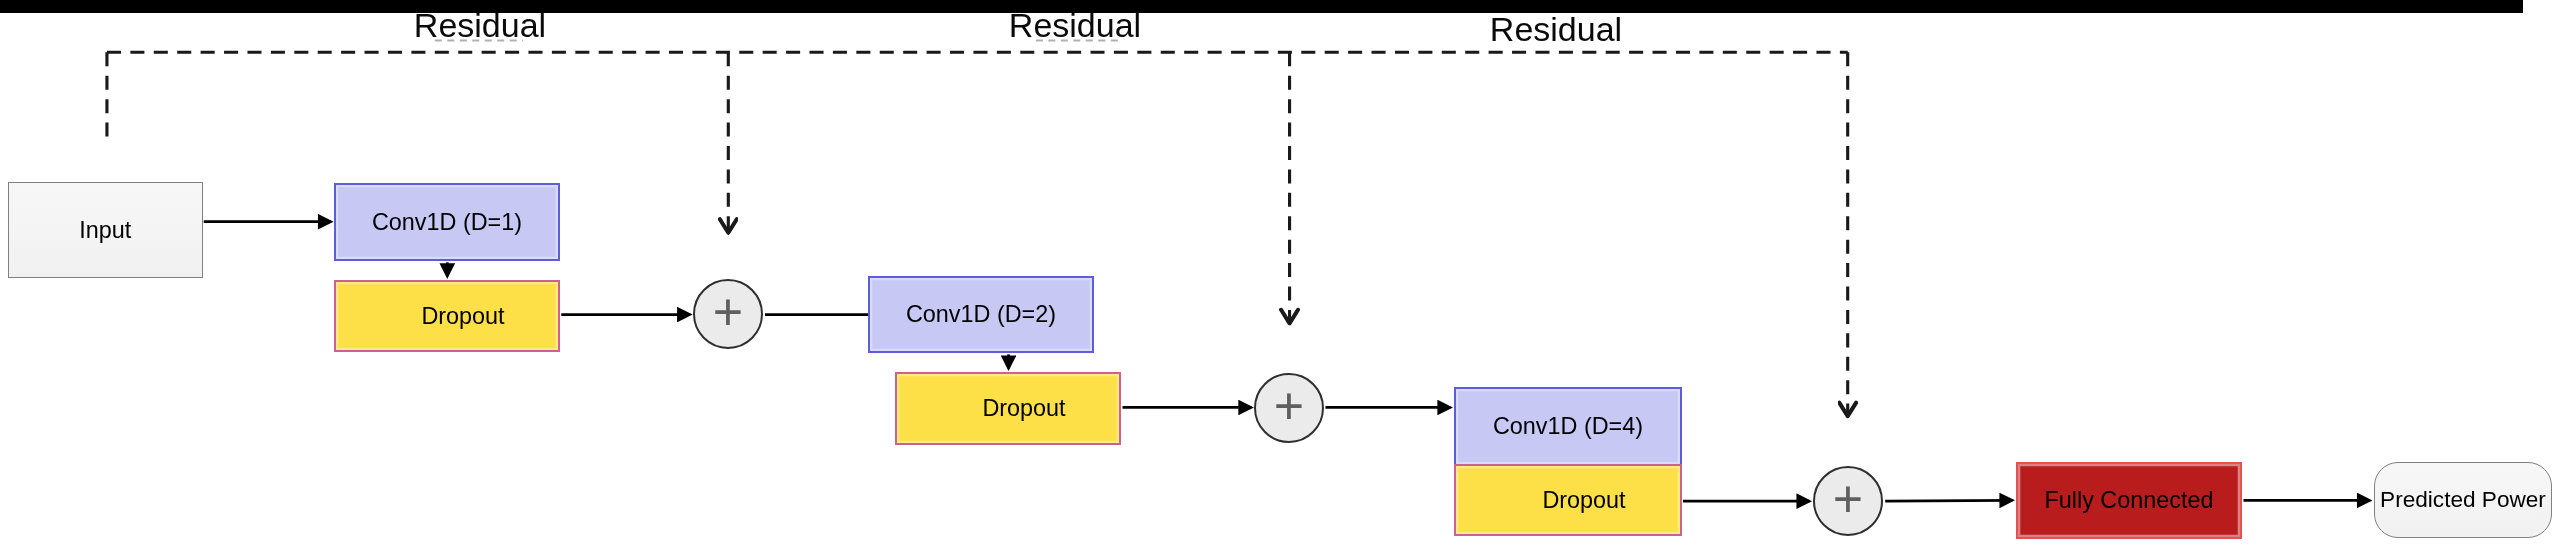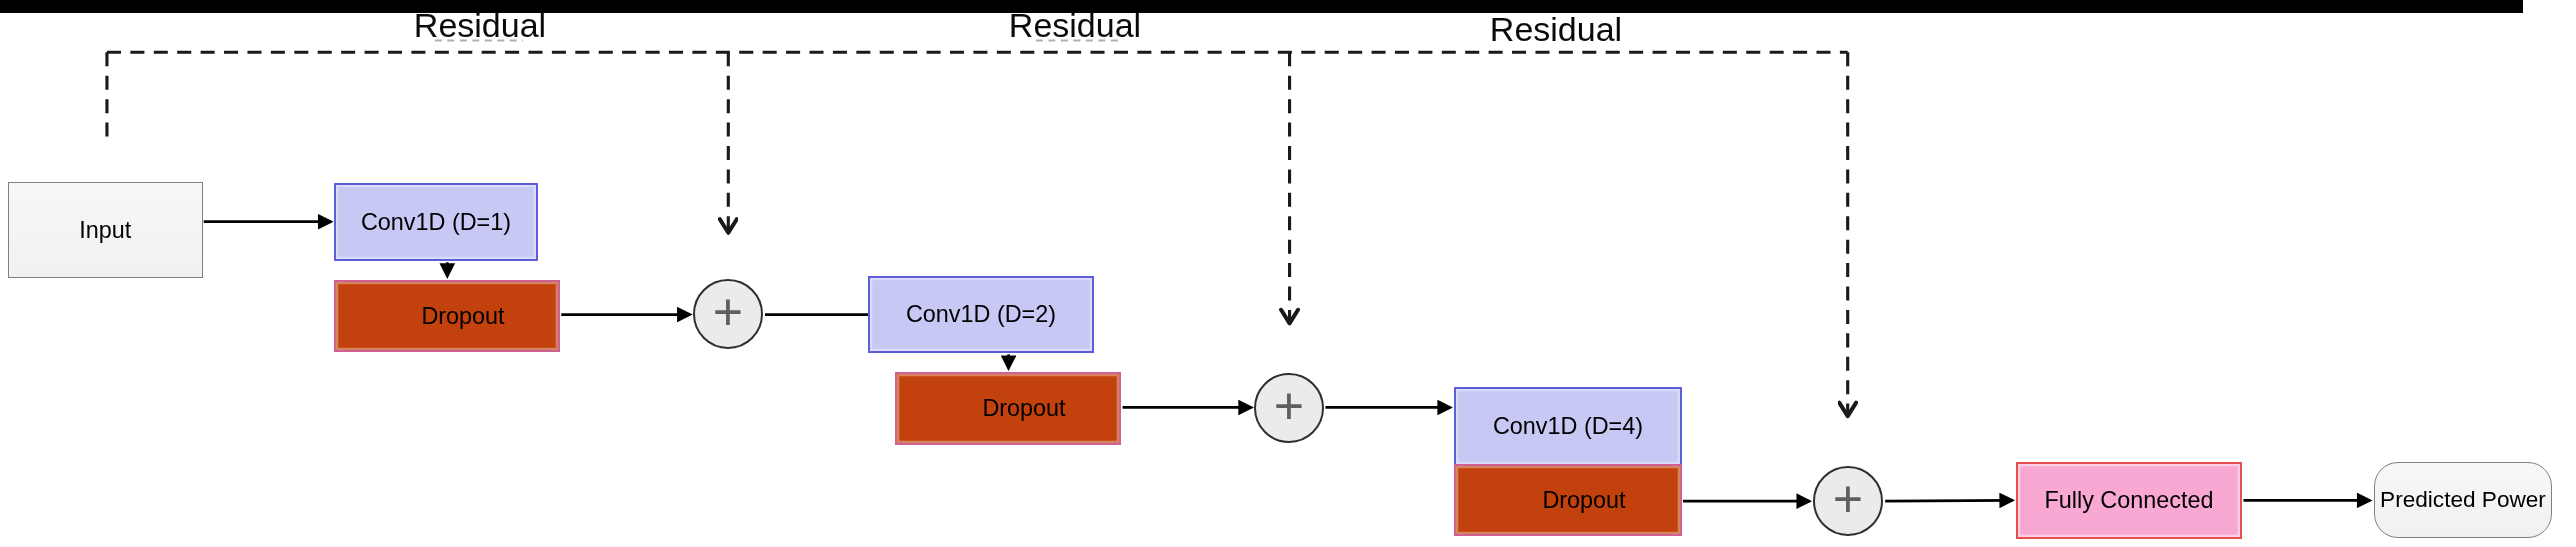--- a/index.html
+++ b/index.html
@@ -3,22 +3,22 @@
 <meta charset="utf-8">
 <style>
   html,body{margin:0;padding:0;background:#ffffff;}
   body{width:2576px;height:548px;position:relative;overflow:hidden;
        font-family:"Liberation Sans", sans-serif;}
   .topbar{position:absolute;left:0;top:0;width:2523px;height:12.5px;background:#000;}
   .wires{position:absolute;left:0;top:0;}
   .node{position:absolute;display:flex;align-items:center;justify-content:center;
         box-sizing:border-box;font-size:23.4px;color:#000;text-align:center;white-space:nowrap;}
   .conv{background:#c7c8f4;border:2.3px solid #5e5edb;box-shadow:inset 0 0 0 2.3px rgba(255,255,255,.35);}
-  .dropout{background:#c2410c;border:2.3px solid #cd6190;box-shadow:inset 0 0 0 2.3px rgba(255,255,255,.35);padding-left:32px;}
-  .fcbox{background:#f9a8d4;border:2.3px solid #e65050;box-shadow:inset 0 0 0 2.3px rgba(255,255,255,.45);}
+  .dropout{background:#fde047;border:2.3px solid #cd6190;box-shadow:inset 0 0 0 2.3px rgba(255,255,255,.35);padding-left:32px;}
+  .fcbox{background:#b91c1c;border:2.3px solid #e65050;box-shadow:inset 0 0 0 2.3px rgba(255,255,255,.45);}
   .io{background:linear-gradient(#f7f7f7,#f1f1f1);border:1.6px solid #808080;}
   .sum{border-radius:50%;background:#ebebeb;border:2.3px solid #2f2f2f;
        font-size:52px;color:#5f5f5f;line-height:1;padding-bottom:4.7px;}
   .residual{position:absolute;width:156px;height:28px;display:flex;align-items:center;
             justify-content:center;font-size:34px;color:#0a0a0a;}
 </style>
 </head>
 <body>
 
 <div class="topbar"></div>
@@ -60,21 +60,21 @@
     <line x1="2874" y1="641" x2="3036" y2="641"></line>
   </g>
 </svg>
 
 <div class="residual" style="left:402px;top:11.7px;">Residual</div>
 <div class="residual" style="left:997px;top:11.7px;">Residual</div>
 <div class="residual" style="left:1478px;top:15px;">Residual</div>
 
 <div class="node io" style="left:7.8px;top:182px;width:195px;height:96px;">Input</div>
 
-<div class="node conv" style="left:334px;top:183px;width:204px;height:78px;">Conv1D (D=1)</div>
+<div class="node conv" style="left:334px;top:183px;width:226px;height:78px;">Conv1D (D=1)</div>
 
 <div class="node dropout" style="left:334px;top:280px;width:226px;height:72px;">Dropout</div>
 
 <div class="node sum" style="left:693px;top:279px;width:70px;height:70px;">+</div>
 
 <div class="node conv" style="left:868px;top:276px;width:226px;height:77px;">Conv1D (D=2)</div>
 
 <div class="node dropout" style="left:895px;top:372px;width:226px;height:73px;">Dropout</div>
 
 <div class="node sum" style="left:1254px;top:373px;width:70px;height:70px;">+</div>

